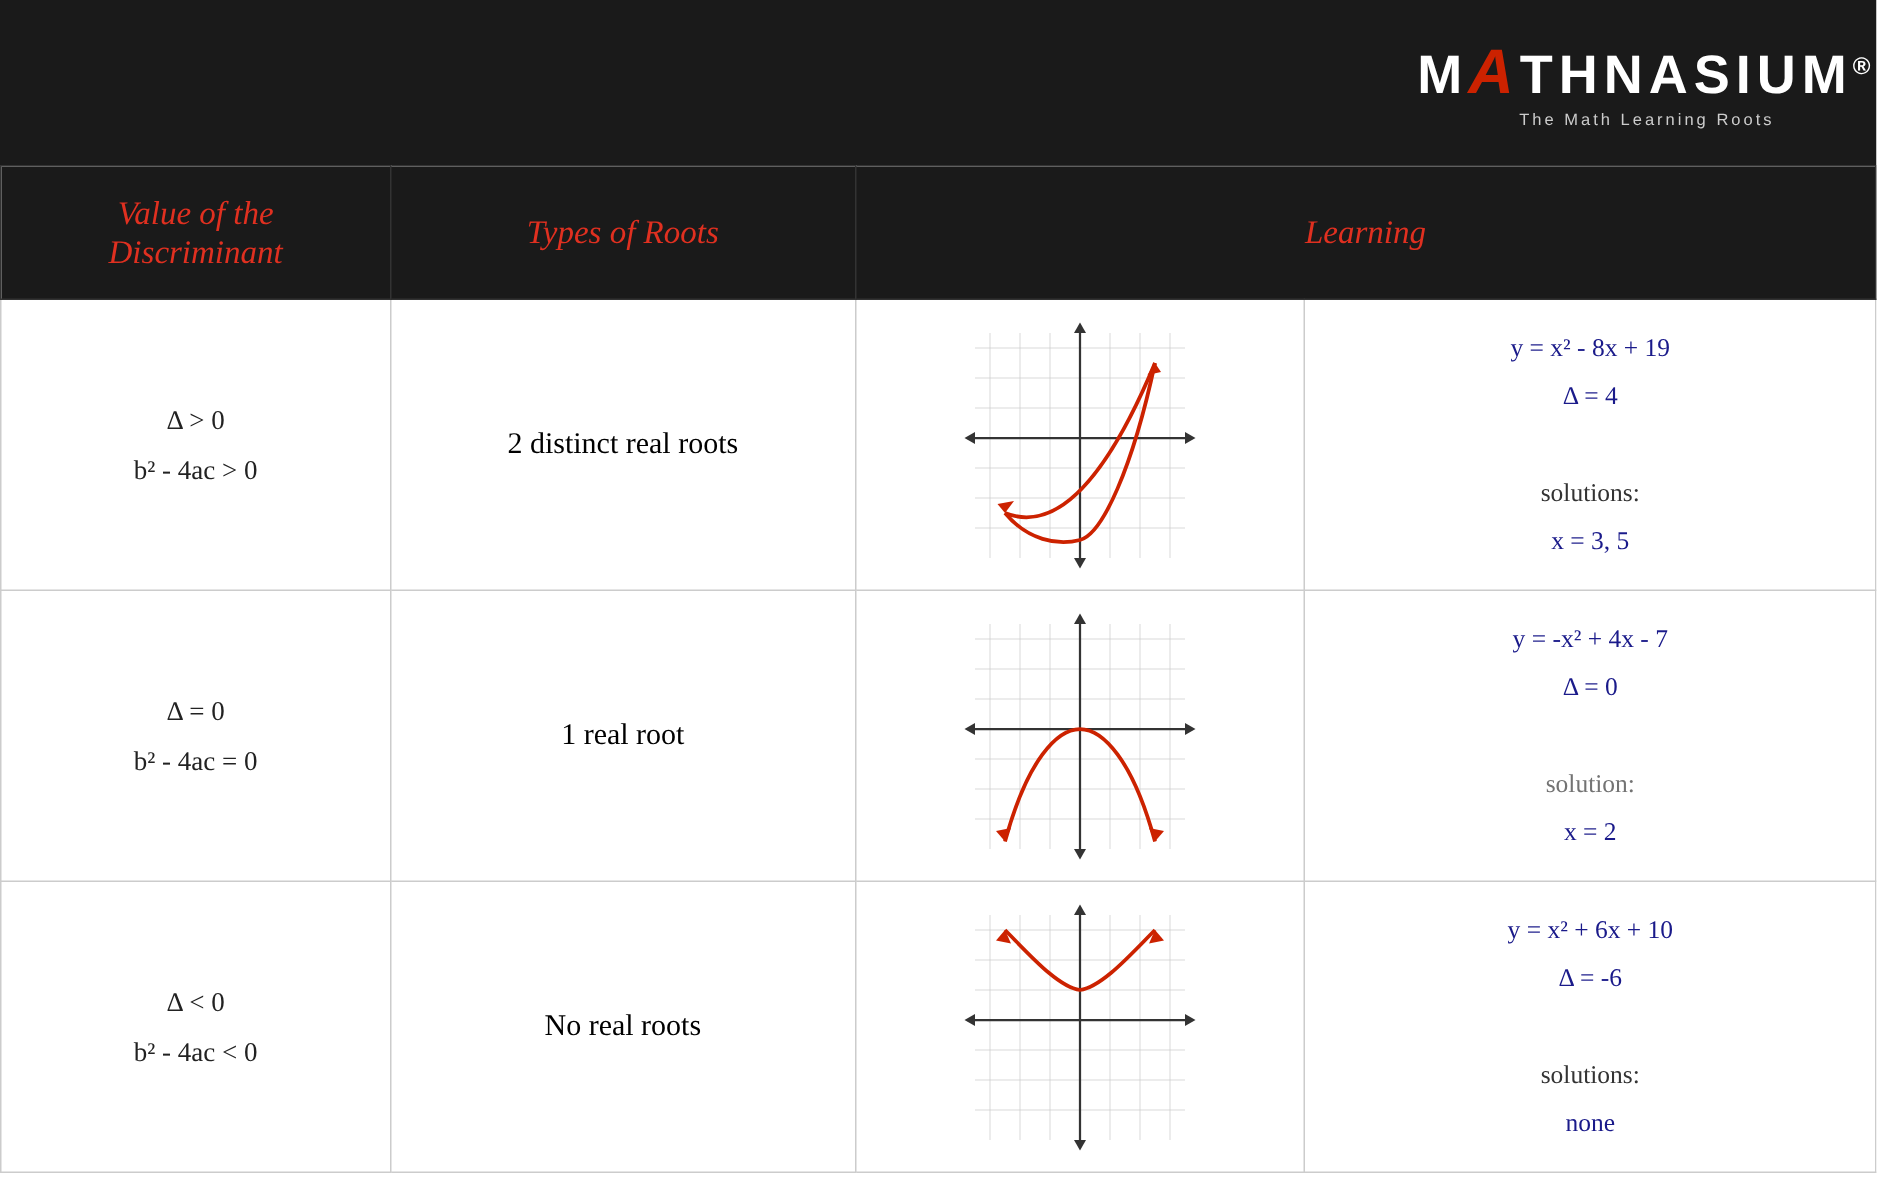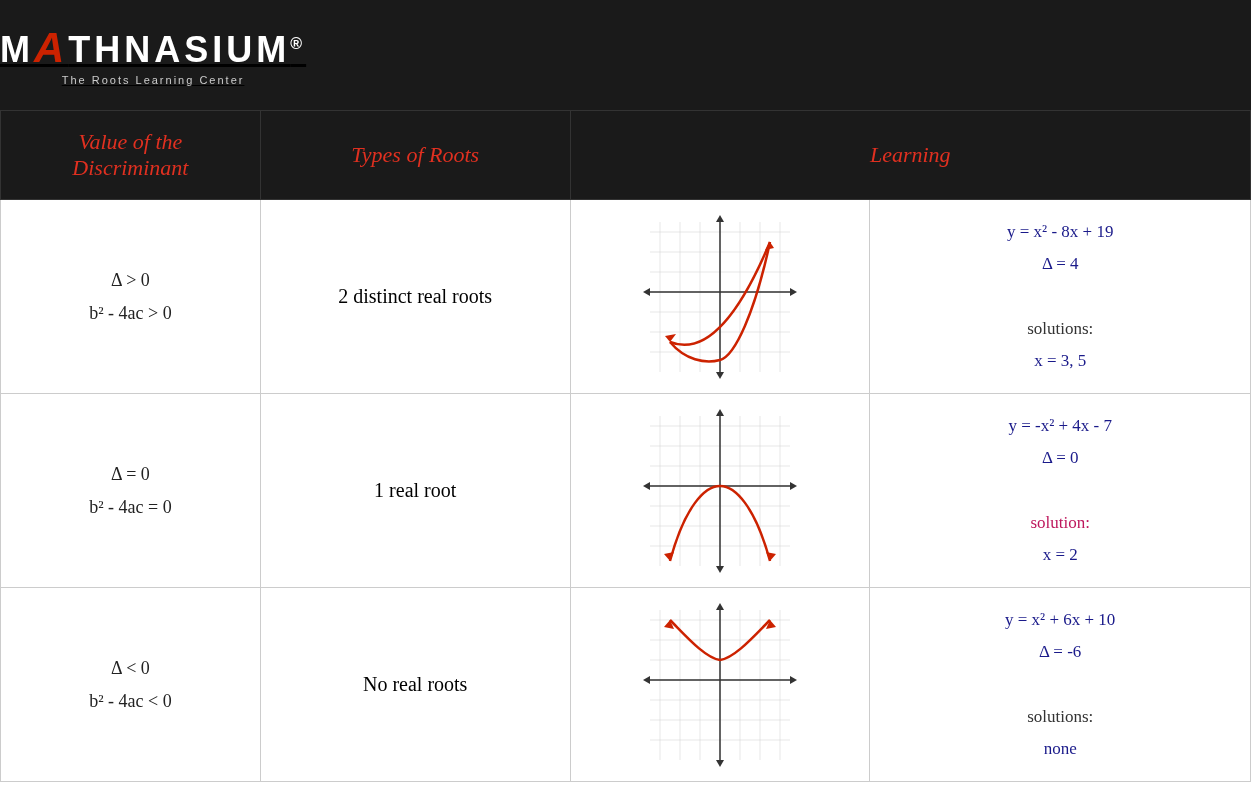--- a/index.html
+++ b/index.html
@@ -10,22 +10,21 @@
       font-family: Georgia, 'Times New Roman', serif;
       overflow: hidden;
     }
 
     
     .header {
       background: #1a1a1a;
       height: 110px;
       display: flex;
       align-items: center;
-      justify-content: flex-start;
-      text-decoration: underline;
+      justify-content: flex-end;
     }
     .logo-container {
       display: flex;
       flex-direction: column;
       align-items: center;
     }
     .logo-text {
       color: #fff;
       font-size: 36px;
       font-weight: bold;
@@ -133,21 +132,21 @@
     .row3 td { height: 194px; }
   </style>
 </head>
 <body>
 
 <div class="header">
   <div class="logo-container">
     <div class="logo-text">
       M<span class="a-red">A</span>THNASIUM<span style="font-size:16px;vertical-align:super;">®</span>
     </div>
-    <div class="logo-subtitle">The Roots Learning Center</div>
+    <div class="logo-subtitle">The Math Learning Roots</div>
   </div>
 </div>
 
 <table class="main-table">
   <thead>
     <tr class="header-row">
       <th>Value of the<br>Discriminant</th>
       <th>Types of Roots</th>
       <th colspan="2">Learning</th>
     </tr>
@@ -255,21 +254,21 @@
             <polygon points="30,155 34,146 24,148" fill="#cc2200"></polygon>
             <polygon points="130,155 126,146 136,148" fill="#cc2200"></polygon>
           </svg>
         </div>
       </td>
       <td>
         <div class="example-text">
           <div>y = -x² + 4x - 7</div>
           <div>Δ = 0</div>
           <div>&nbsp;</div>
-          <div style="color:#be185d;">solution:</div>
+          <div style="color:#737373;">solution:</div>
           <div>x = 2</div>
         </div>
       </td>
     </tr>
 
     <tr class="data-row row3">
       <td>
         <span>Δ &lt; 0</span><br>
         <span>b² - 4ac &lt; 0</span>
       </td>

